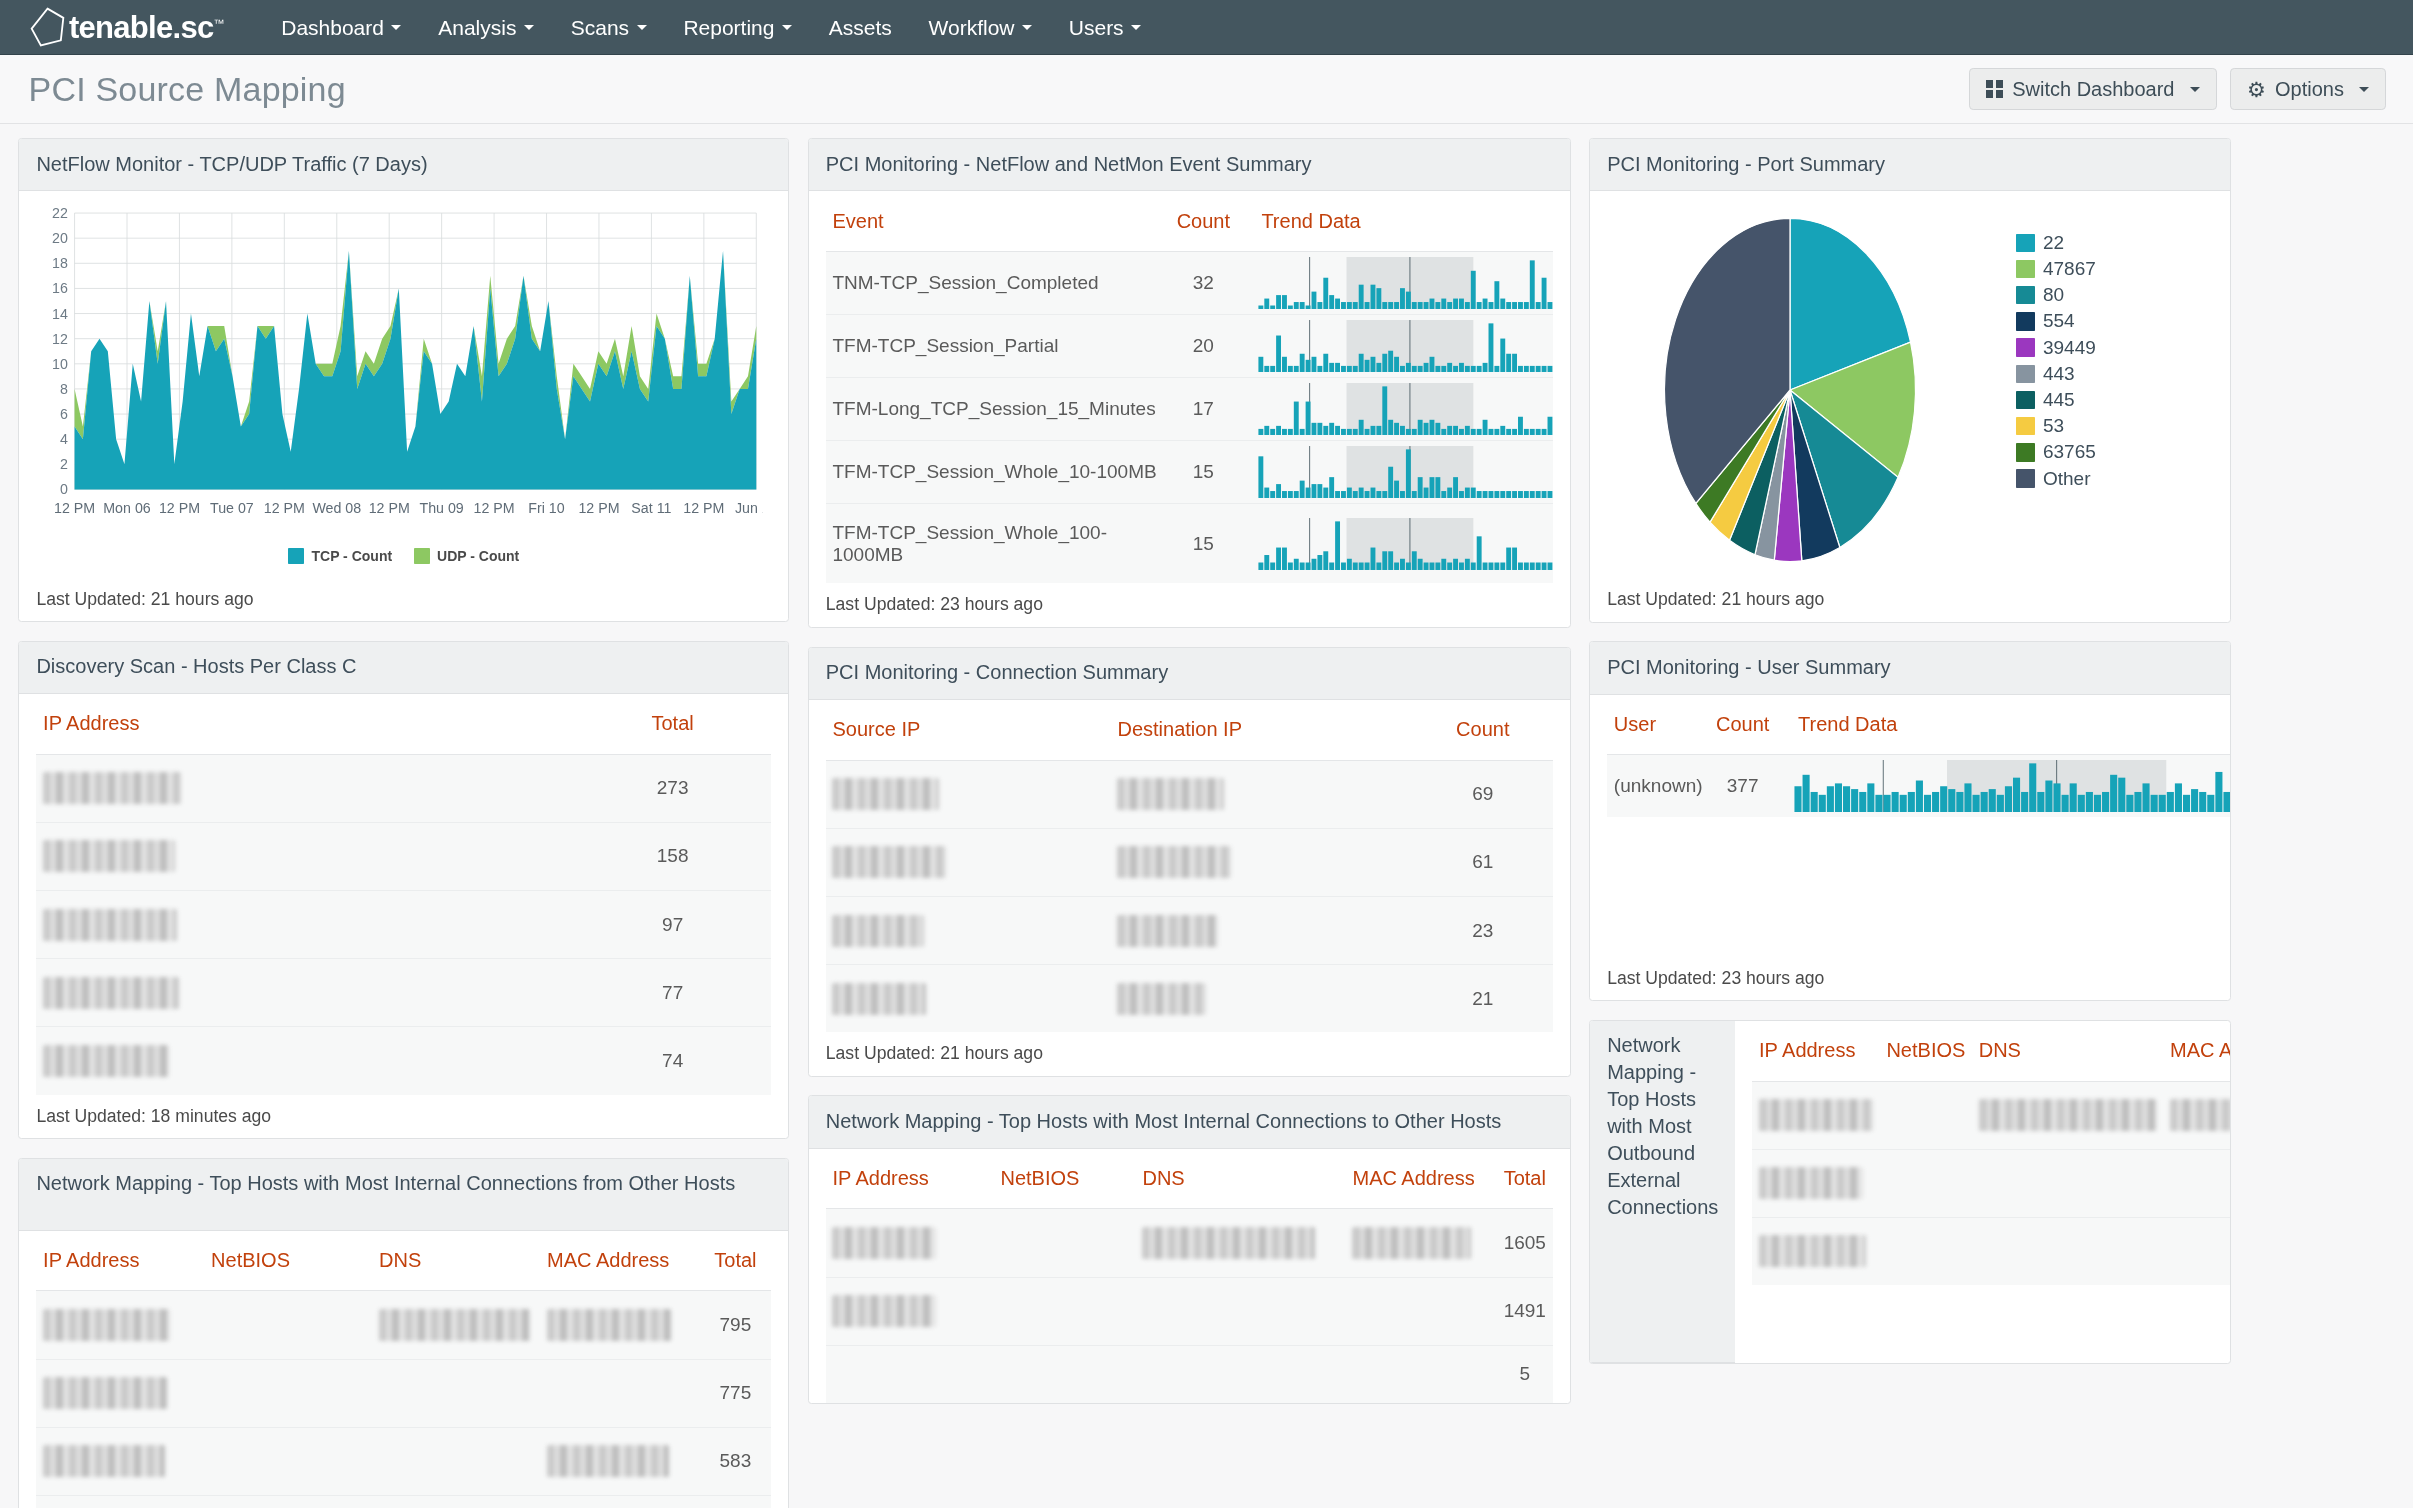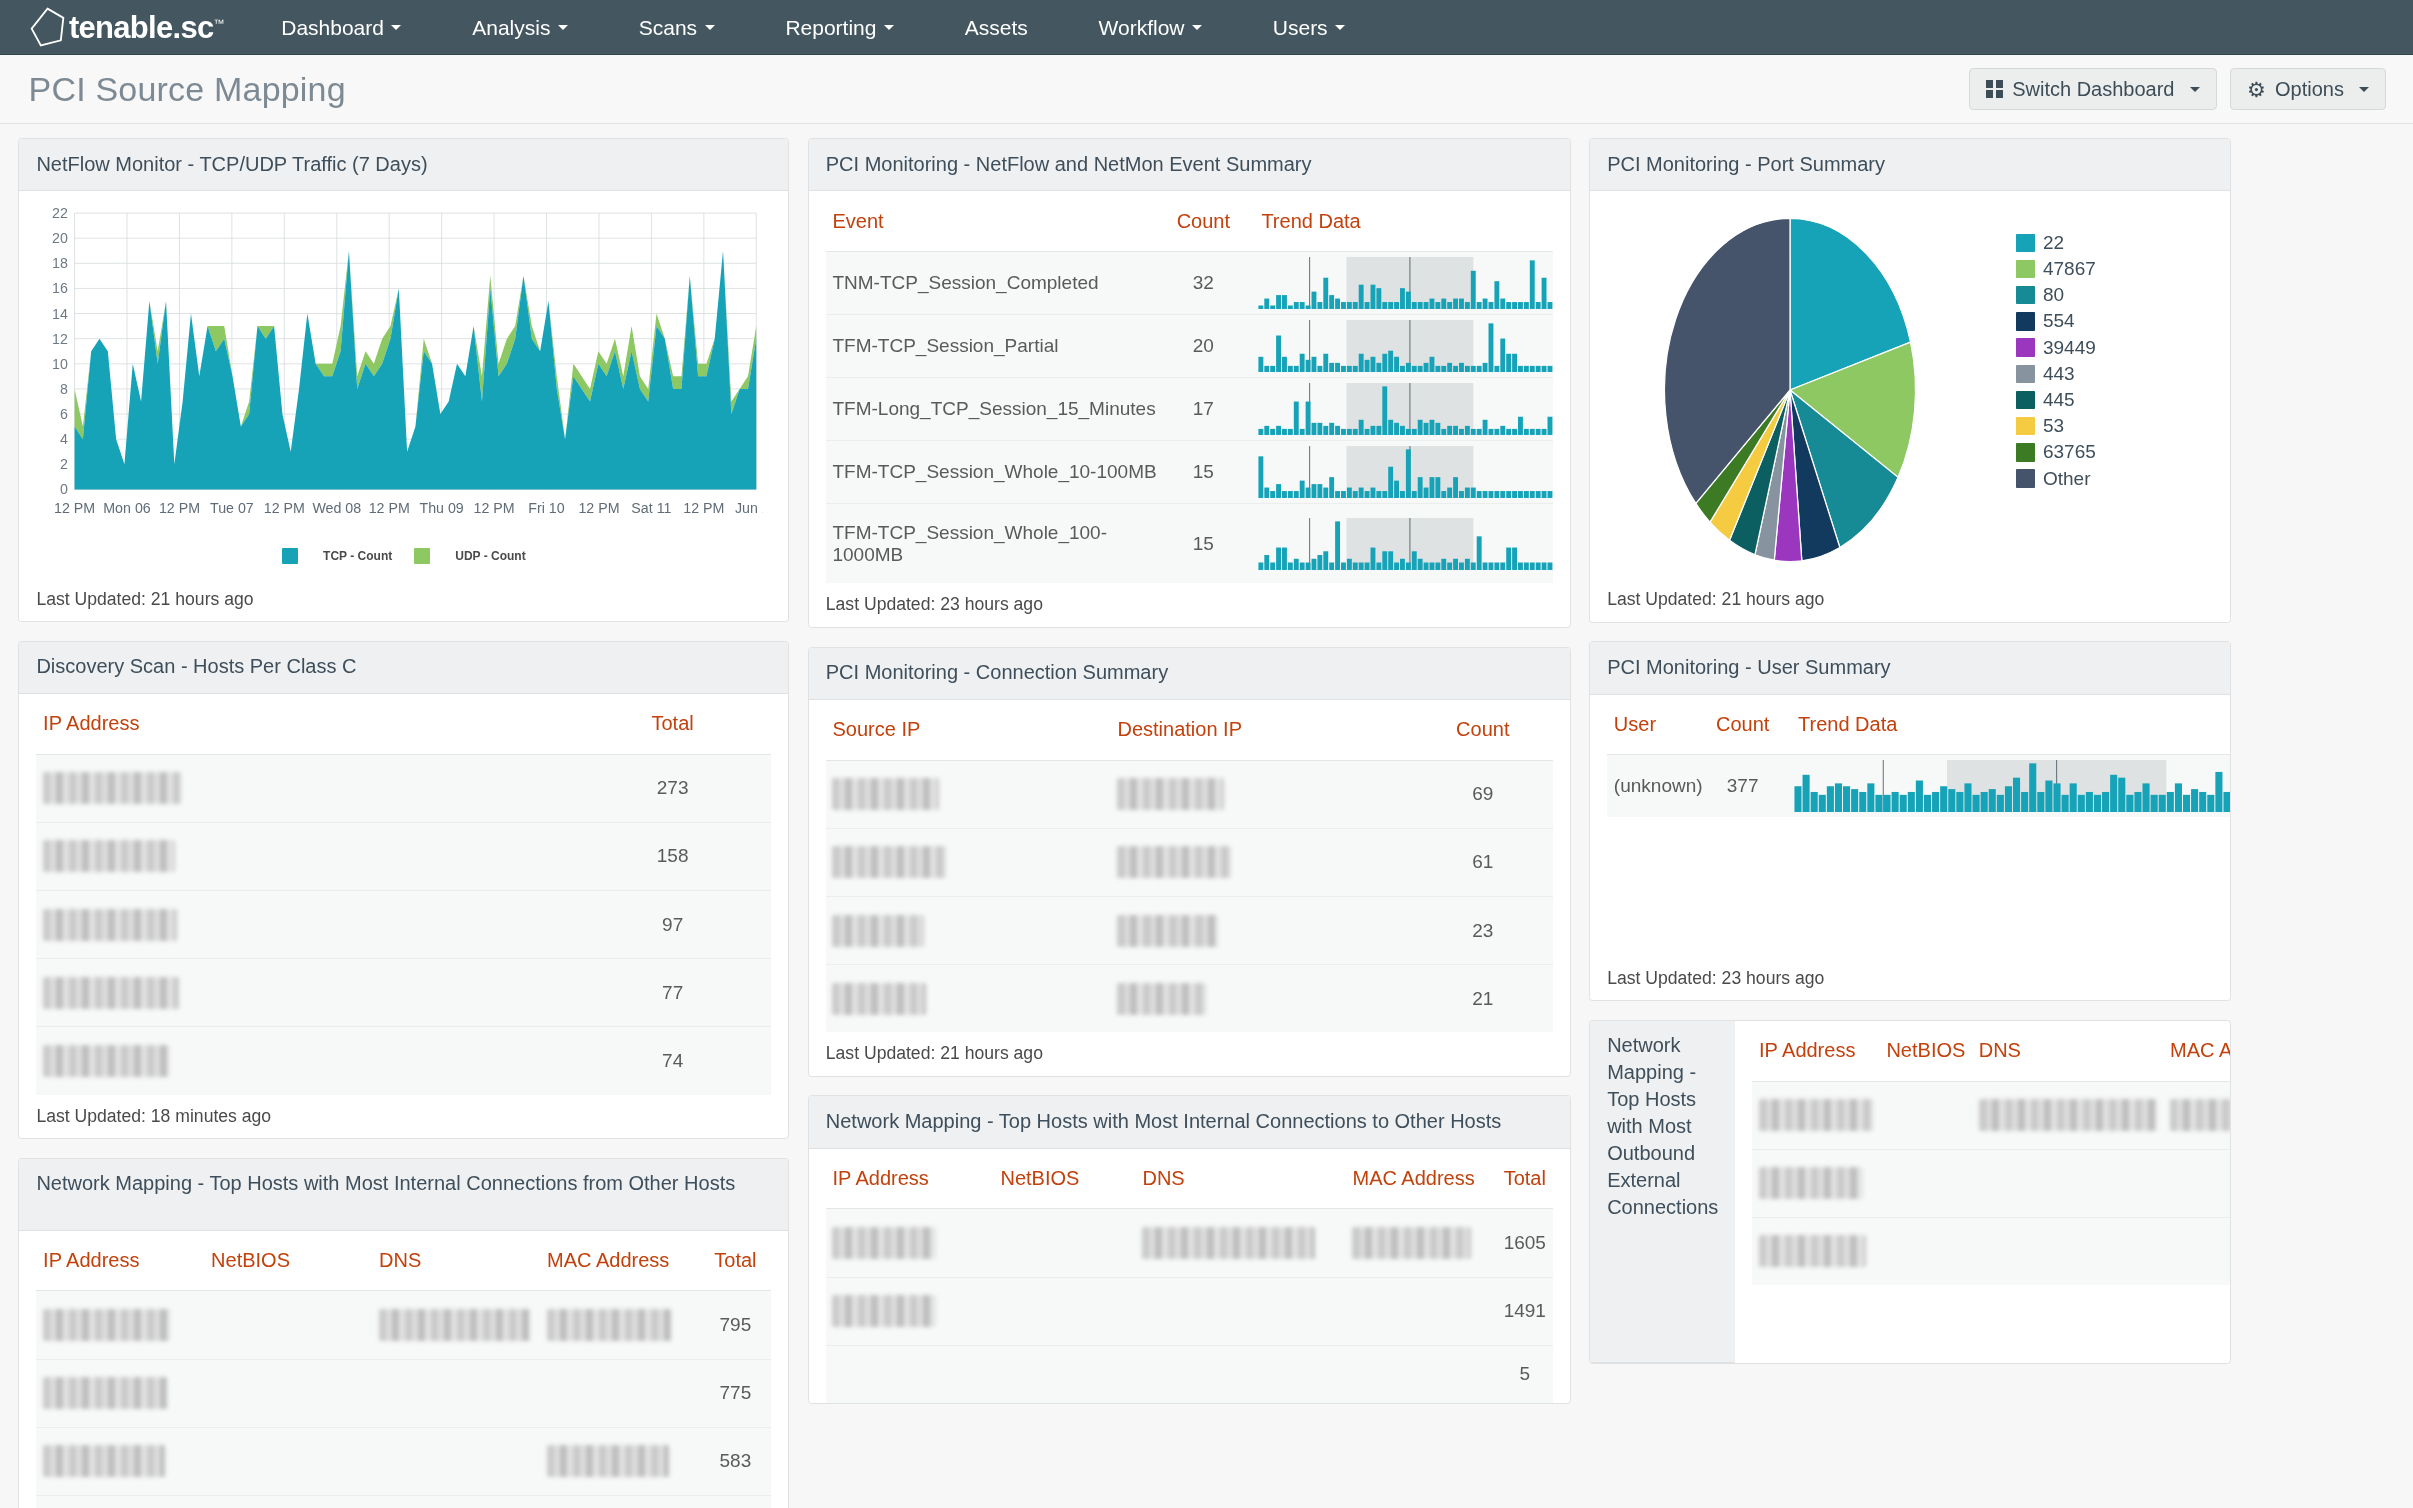--- a/index.html
+++ b/index.html
@@ -20,21 +20,21 @@
     padding: 0 0 0 28.5px;
     border-bottom: 0.8px solid #32434b;
   }
   .logo-wrap { display: flex; align-items: center; margin-right: 39px; }
   .logo-mark { width: 37px; height: 40px; margin-right: 3.4px; display:block; }
   .logo-text {
     color: #ffffff; font-size: 31px; font-weight: 700;
     letter-spacing: -0.7px; line-height: 1; position: relative;
   }
   .logo-tm { font-size: 11px; vertical-align: super; font-weight: 400; }
-  .nav-items { display: flex; align-items: flex-start; gap: 34px; }
+  .nav-items { display: flex; align-items: flex-start; }
   .nav-item {
     color: #ffffff; font-size: 21px; padding: 0 18.4px;
     cursor: pointer; white-space: nowrap; line-height: 55px;
     display: flex; align-items: center; height: 55px;
   }
   .caret {
     display: inline-block; width: 0; height: 0; margin-left: 7.5px;
     border-left: 5px solid transparent; border-right: 5px solid transparent;
     border-top: 5.9px solid #ffffff;
   }
@@ -124,21 +124,21 @@
     vertical-align: middle;
   }
   .redact.r2 { height: 32px; }
 
   
   .chartwrap { padding: 11.7px 17px 5px 11.7px; }
   .legend-row {
     display: flex; justify-content: center; align-items: center;
     gap: 22px; padding: 5px 0 13.4px 0;
   }
-  .legend-item { display: flex; align-items: center; gap: 25px; font-size: 12px; color: #4a4a4a; font-weight: 700;}
+  .legend-item { display: flex; align-items: center; gap: 7px; font-size: 14px; color: #4a4a4a; font-weight: 700;}
   .sw { width: 16px; height: 16px; display: inline-block; border-radius: 0.8px; }
 
   
   .pie-area { display: flex; align-items: flex-start; padding: 18.4px 15px 8.4px 15px; }
   .pie-holder { width: 369px; display:flex; justify-content:center; }
   .pie-legend { padding-top: 22px; padding-left: 42px; }
   .leg-row { display: flex; align-items: center; gap: 8.4px; margin-bottom: 4.2px; }
   .leg-row .sw { width: 18.4px; height: 18.4px; }
   .leg-row span.lbl { font-size: 19px; color: #3e4e5a; }
 

